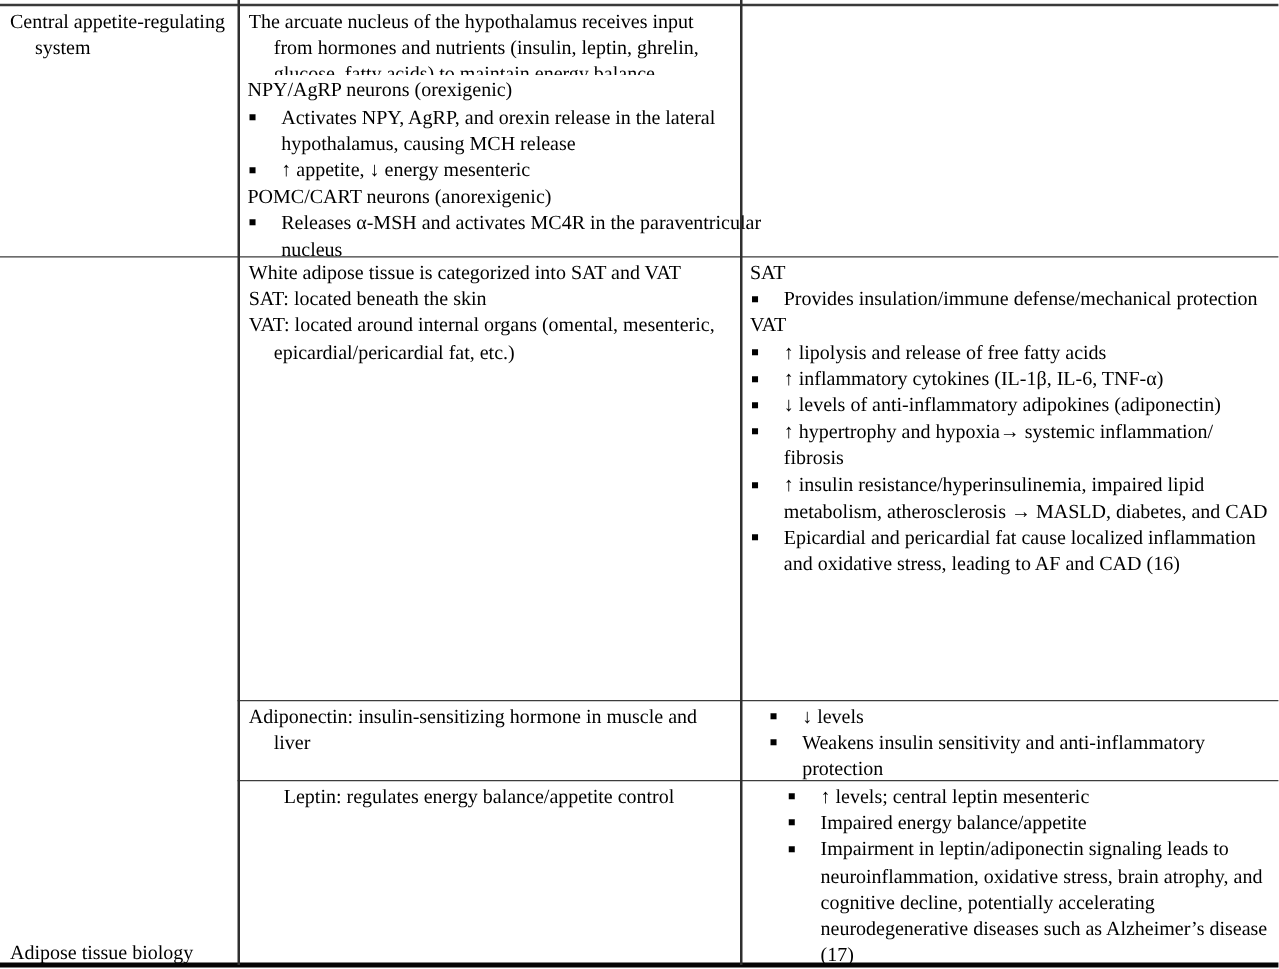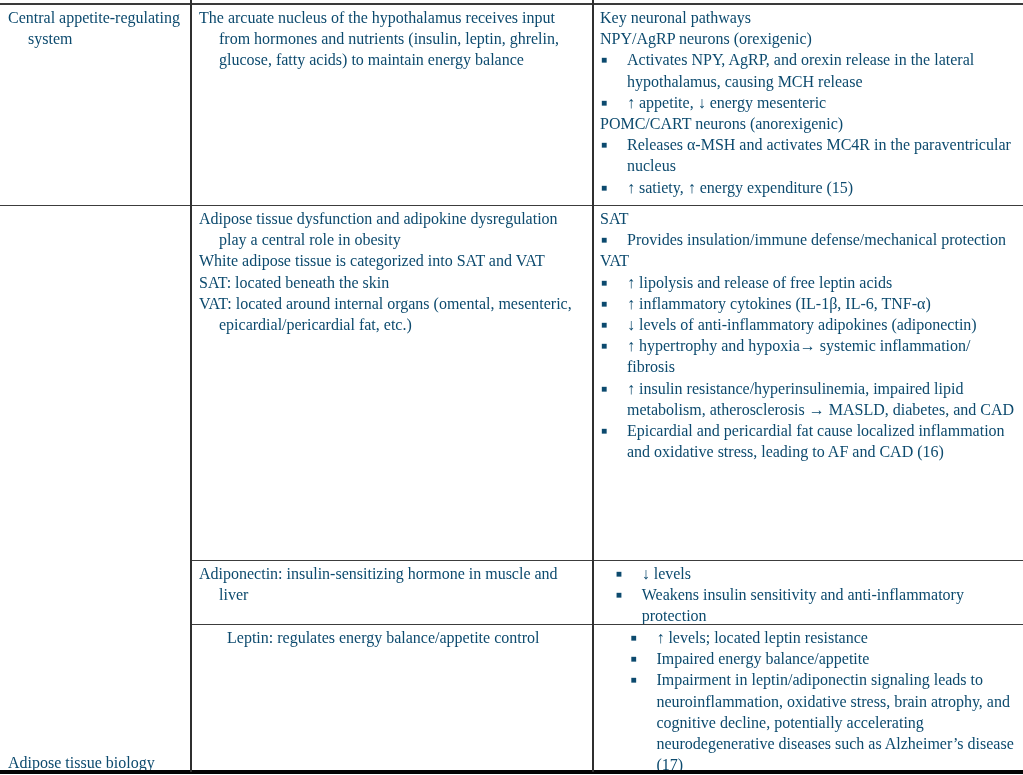--- a/index.html
+++ b/index.html
@@ -1,35 +1,35 @@
 <!DOCTYPE html>
 <html><head>
 <meta charset="utf-8">
 <style>
   html,body{margin:0;padding:0;background:#ffffff;}
   .page{
     position:relative;width:1023px;height:775px;background:#ffffff;overflow:hidden;
     font-family:"Liberation Serif","DejaVu Serif",serif;
-    font-size:16px;line-height:21.2px;color:#0c4a6e;
+    font-size:16px;line-height:21.2px;color:#000000;
   }
   .topline{position:absolute;top:3px;left:0;width:1023px;height:2px;background:#3a3a3a;}
   .bottombar{position:absolute;bottom:1px;left:0;width:1023px;height:4px;background:#050505;}
   .vline{position:absolute;top:0;bottom:3px;width:1.6px;background:#2f2f2f;z-index:2;}
   .v1{left:190px}
   .v2{left:592px}
   .rows{position:absolute;top:5px;left:0;width:1023px;}
   .row{display:flex;}
   .row2{border-top:1.3px solid #3c3c3c;align-items:flex-end;}
   .col1{width:190px;padding:2px 4px 0 8px;box-sizing:border-box;overflow:hidden;}
   .colgroup{width:833px;display:flex;flex-direction:column;}
   .subrow{display:flex;box-sizing:border-box;}
   .sep{border-top:1.3px solid #3c3c3c;gap:28px;}
   .col2{width:402px;padding:2px 16px 0 9px;box-sizing:border-box;overflow:hidden;}
   .col3{width:431px;padding:2px 6px 0 8px;box-sizing:border-box;overflow:hidden;}
-  .h-r1{height:200px;}
+  .h-r1{height:200px;flex-direction:column;}
   .h-2a{height:354px;}
   .h-2b{height:64px;}
   .h-2c{height:149px;padding-left:28px;}
   p{margin:0;}
   .hang{padding-left:20px;text-indent:-20px;}
   .bullet{display:flex;}
   .marker{flex:0 0 26px;font-size:10px;padding-left:1px;}
   .btext{flex:1;}
 </style>
 </head>
@@ -45,21 +45,20 @@
     <section class="row row1">
       <div class="col1">
         <p class="hang">Central appetite-regulating system</p>
       </div>
       <div class="colgroup">
         <div class="subrow h-r1">
           <div class="col2">
             <p class="hang">The arcuate nucleus of the hypothalamus receives input from hormones and nutrients (insulin, leptin, ghrelin, glucose, fatty acids) to maintain energy balance</p>
           </div>
           <div class="col3">
-            <p class="plain">Key neuronal pathways</p>
             <p class="plain">NPY/​AgRP neurons (orexigenic)</p>
             <div class="bullet">
               <span class="marker">■</span>
               <span class="btext">Activates NPY, AgRP, and orexin release in the lateral hypothalamus, causing MCH release</span>
             </div>
             <div class="bullet">
               <span class="marker">■</span>
               <span class="btext">↑ appetite, ↓ energy mesenteric</span>
             </div>
             <p class="plain">POMC/​CART neurons (anorexigenic)</p>
@@ -77,35 +76,34 @@
     </section>
 
     <section class="row row2">
       <div class="col1">
         <p class="hang">Adipose tissue biology</p>
       </div>
       <div class="colgroup">
 
         <div class="subrow h-2a">
           <div class="col2">
-            <p class="hang">Adipose tissue dysfunction and adipokine dysregulation play a central role in obesity</p>
             <p class="hang">White adipose tissue is categorized into SAT and VAT</p>
             <p class="hang">SAT: located beneath the skin</p>
             <p class="hang">VAT: located around internal organs (omental, mesenteric, epicardial/​pericardial fat, etc.)</p>
           </div>
           <div class="col3">
             <p class="plain">SAT</p>
             <div class="bullet">
               <span class="marker">■</span>
               <span class="btext">Provides insulation/​immune defense/​mechanical protection</span>
             </div>
             <p class="plain">VAT</p>
             <div class="bullet">
               <span class="marker">■</span>
-              <span class="btext">↑ lipolysis and release of free leptin acids</span>
+              <span class="btext">↑ lipolysis and release of free fatty acids</span>
             </div>
             <div class="bullet">
               <span class="marker">■</span>
               <span class="btext">↑ inflammatory cytokines (IL-1β, IL-6, TNF-α)</span>
             </div>
             <div class="bullet">
               <span class="marker">■</span>
               <span class="btext">↓ levels of anti-inflammatory adipokines (adiponectin)</span>
             </div>
             <div class="bullet">
@@ -139,21 +137,21 @@
           </div>
         </div>
 
         <div class="subrow h-2c sep">
           <div class="col2">
             <p class="hang">Leptin: regulates energy balance/​appetite control</p>
           </div>
           <div class="col3">
             <div class="bullet">
               <span class="marker">■</span>
-              <span class="btext">↑ levels; located leptin resistance</span>
+              <span class="btext">↑ levels; central leptin mesenteric</span>
             </div>
             <div class="bullet">
               <span class="marker">■</span>
               <span class="btext">Impaired energy balance/​appetite</span>
             </div>
             <div class="bullet">
               <span class="marker">■</span>
               <span class="btext">Impairment in leptin/​adiponectin signaling leads to neuroinflammation, oxidative stress, brain atrophy, and cognitive decline, potentially accelerating neurodegenerative diseases such as Alzheimer’s disease (17)</span>
             </div>
           </div>

